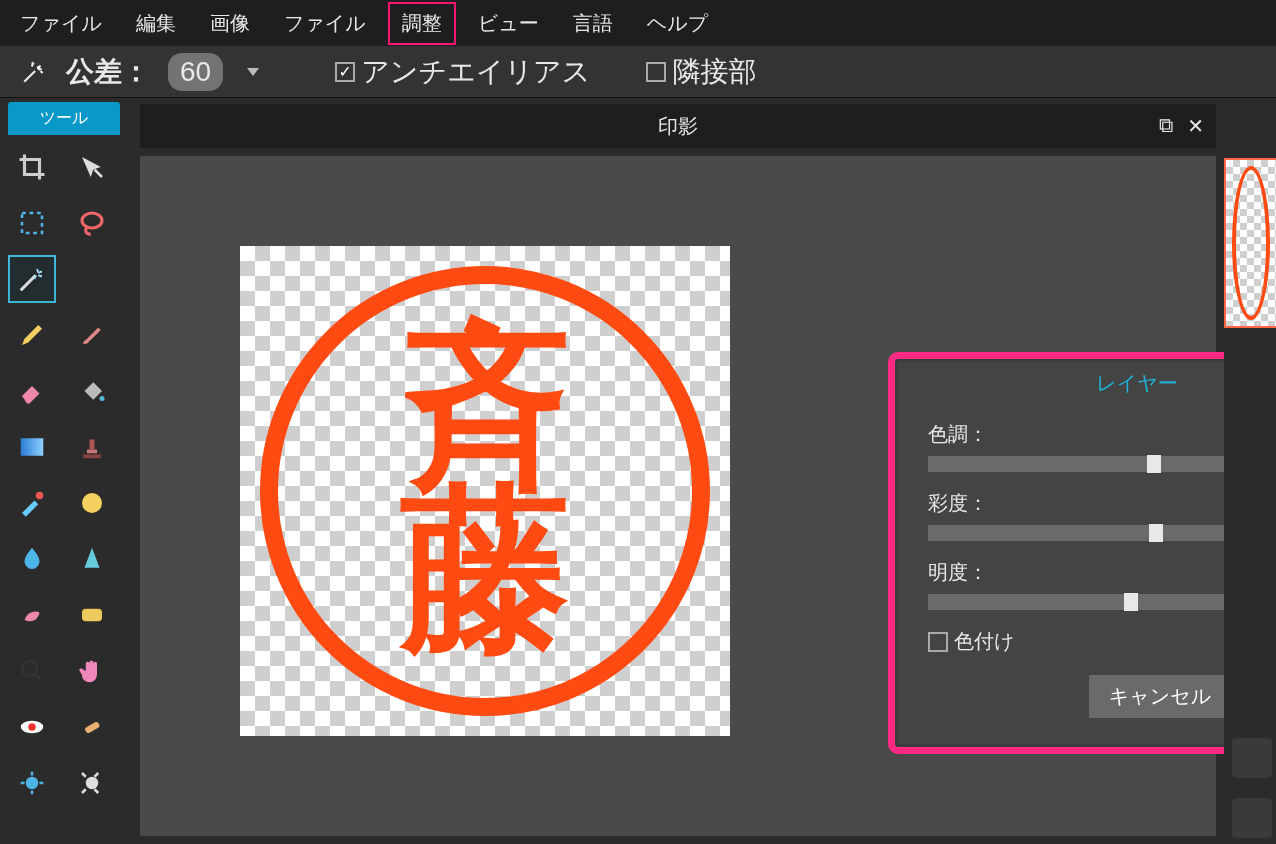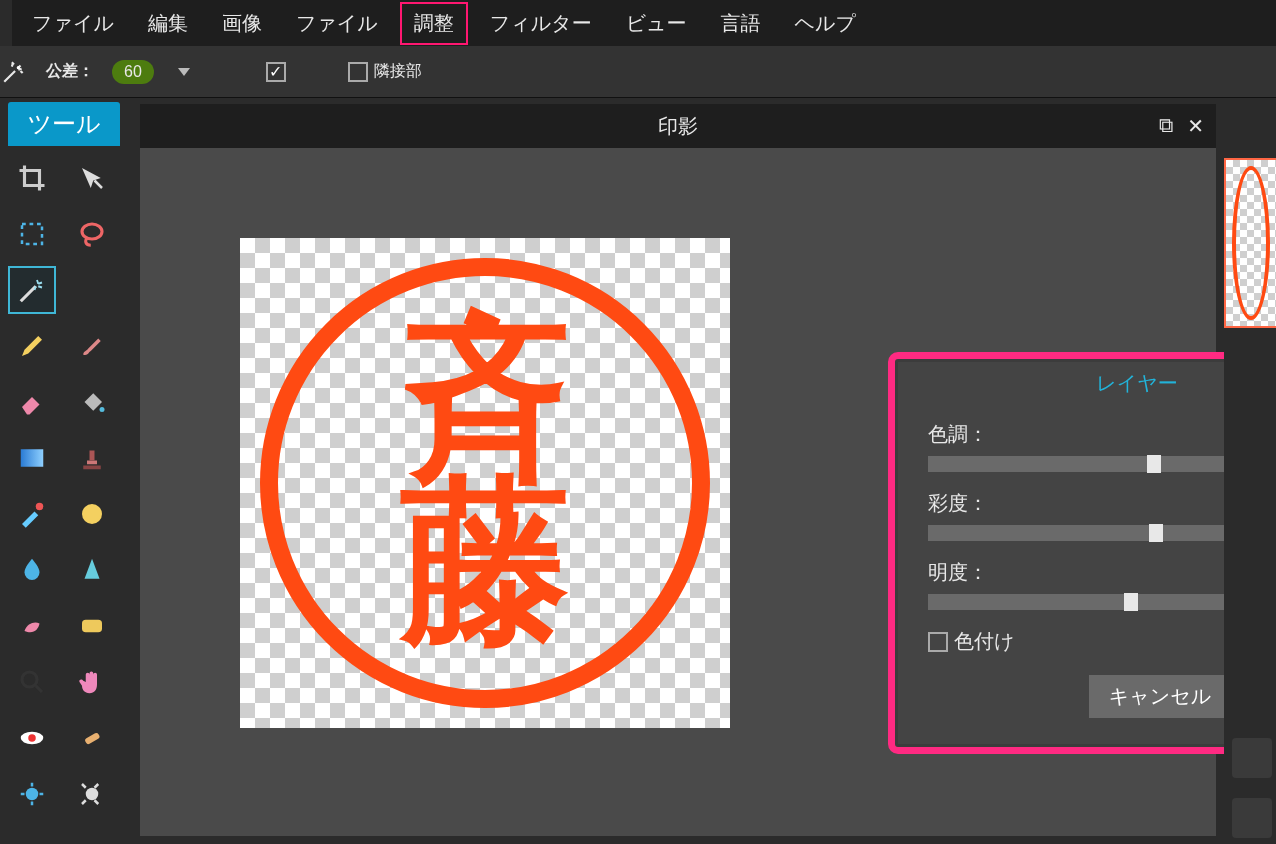--- a/index.html
+++ b/index.html
@@ -1,42 +1,42 @@
 <!DOCTYPE html>
 <html><head>
 <meta charset="utf-8">
 <style>
 * { margin: 0; padding: 0; box-sizing: border-box; font-family: "Hiragino Sans", "Meiryo", sans-serif; }
 body { background: #2b2b2b; color: #e8e8e8; width: 1276px; height: 844px; overflow: hidden; user-select: none; }
 
 
-.menubar { display: flex; align-items: center; height: 46px; background: #1e1e1e; padding: 0 8px; gap: 10px; font-size: 20px; margin-left: 12px; }
+.menubar { display: flex; align-items: center; height: 46px; background: #1e1e1e; padding: 0 8px; gap: 10px; font-size: 20px; }
 .menubar .menu-item { padding: 6px 12px; cursor: pointer; }
 .menubar .menu-item.active { border: 2px solid #ff1771; }
 
 
-.optionsbar { display: flex; align-items: center; height: 52px; background: #333; padding: 0 0; gap: 18px; font-size: 16px; border-bottom: 1px solid #111; }
+.optionsbar { display: flex; align-items: center; height: 52px; background: #333; padding: 0 20px; gap: 18px; font-size: 28px; border-bottom: 1px solid #111; }
 .tool-icon-small { width: 28px; height: 28px; display: flex; align-items: center; justify-content: center; }
 .tolerance-label { font-weight: bold; }
-.tolerance-value { background: #4d7c0f; padding: 3px 12px; border-radius: 14px; }
+.tolerance-value { background: #737373; padding: 3px 12px; border-radius: 14px; }
 .dropdown-arrow { width: 0; height: 0; border-left: 6px solid transparent; border-right: 6px solid transparent; border-top: 8px solid #bbb; margin-left: 6px; }
 .checkbox { width: 20px; height: 20px; border: 2px solid #aaa; display: inline-flex; align-items: center; justify-content: center; margin-right: 6px; vertical-align: middle; }
 .checkbox.checked::after { content: "✓"; color: #fff; font-size: 16px; line-height: 1; }
 .opt-item { display: flex; align-items: center; }
 
 
 .workspace { display: flex; height: calc(100% - 98px); }
 .tool-panel { width: 128px; background: #2b2b2b; padding: 0 8px 8px 8px; }
-.tool-title { background: #0a98c9; color: #fff; text-align: center; padding: 6px 0; font-size: 24px; border-radius: 3px 3px 0 0; margin: 4px 0 8px 0; }
+.tool-title { background: #0a98c9; color: #fff; text-align: center; padding: 6px 0; font-size: 16px; border-radius: 3px 3px 0 0; margin: 4px 0 8px 0; }
 .tool-grid { display: grid; grid-template-columns: 1fr 1fr; gap: 8px; }
 .tool-btn { width: 48px; height: 48px; background: #2b2b2b; display: flex; align-items: center; justify-content: center; cursor: pointer; }
 .tool-btn.selected { border: 2px solid #3fb7d6; background: #232c2f; }
 
 
-.canvas-area { flex: 1; display: flex; flex-direction: column; padding: 6px 8px 8px 12px; position: relative; }
+.canvas-area { flex: 1; display: flex; flex-direction: column; padding: 6px 8px 8px 12px; position: relative; gap: 8px; }
 .canvas-header { height: 44px; background: #1e1e1e; display: flex; align-items: center; justify-content: center; position: relative; font-size: 20px; }
 .canvas-header .doc-title { position: absolute; left: 50%; transform: translateX(-50%); }
 .canvas-header .doc-ctrls { position: absolute; right: 12px; display: flex; gap: 14px; font-size: 20px; }
 .canvas-viewport { flex: 1; background: #4a4a4a; display: flex; align-items: flex-start; justify-content: flex-start; padding: 90px 0 0 100px; }
 .canvas {
   width: 490px; height: 490px;
   background-image:
     linear-gradient(45deg,#cfcfcf 25%,transparent 25%),
     linear-gradient(-45deg,#cfcfcf 25%,transparent 25%),
     linear-gradient(45deg,transparent 75%,#cfcfcf 75%),
@@ -83,39 +83,39 @@
 </style>
 </head>
 <body>
 
 <div class="menubar">
   <div class="menu-item">ファイル</div>
   <div class="menu-item">編集</div>
   <div class="menu-item">画像</div>
   <div class="menu-item">ファイル</div>
   <div class="menu-item active">調整</div>
-  <div class="menu-item">フィルター</div>
   <div class="menu-item">ビュー</div>
   <div class="menu-item">言語</div>
   <div class="menu-item">ヘルプ</div>
 </div>
 
 <div class="optionsbar">
   <div class="tool-icon-small">
     <svg width="26" height="26" viewBox="0 0 24 24">
         <path d="M3 21l10-10m3-3l2-2m-8 1l1-3m5 6l3-1m-7-4l-2-2m8 8l2 2" stroke="#e8e8e8" stroke-width="2" fill="none"></path>
         <circle cx="16" cy="8" r="1.5" fill="#fff"></circle>
       </svg>
   </div>
   <span class="tolerance-label">公差：</span>
   <span class="tolerance-value">60</span>
   <div class="dropdown-arrow"></div>
   <div style="width:40px"></div>
   <div class="opt-item">
     <span class="checkbox checked"></span>
+    <span>アンチエイリアス</span>
   </div>
   <div style="width:20px"></div>
   <div class="opt-item">
     <span class="checkbox"></span>
     <span>隣接部</span>
   </div>
 </div>
 
 <div class="workspace">
 

